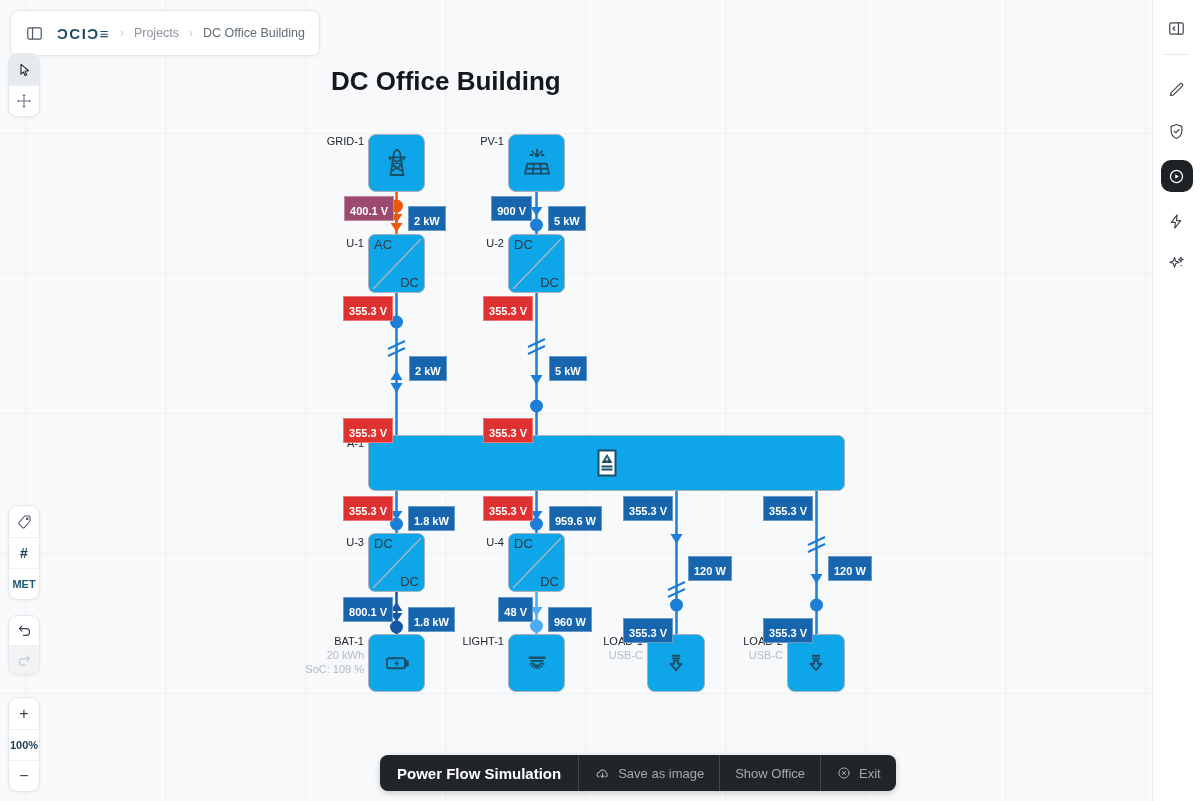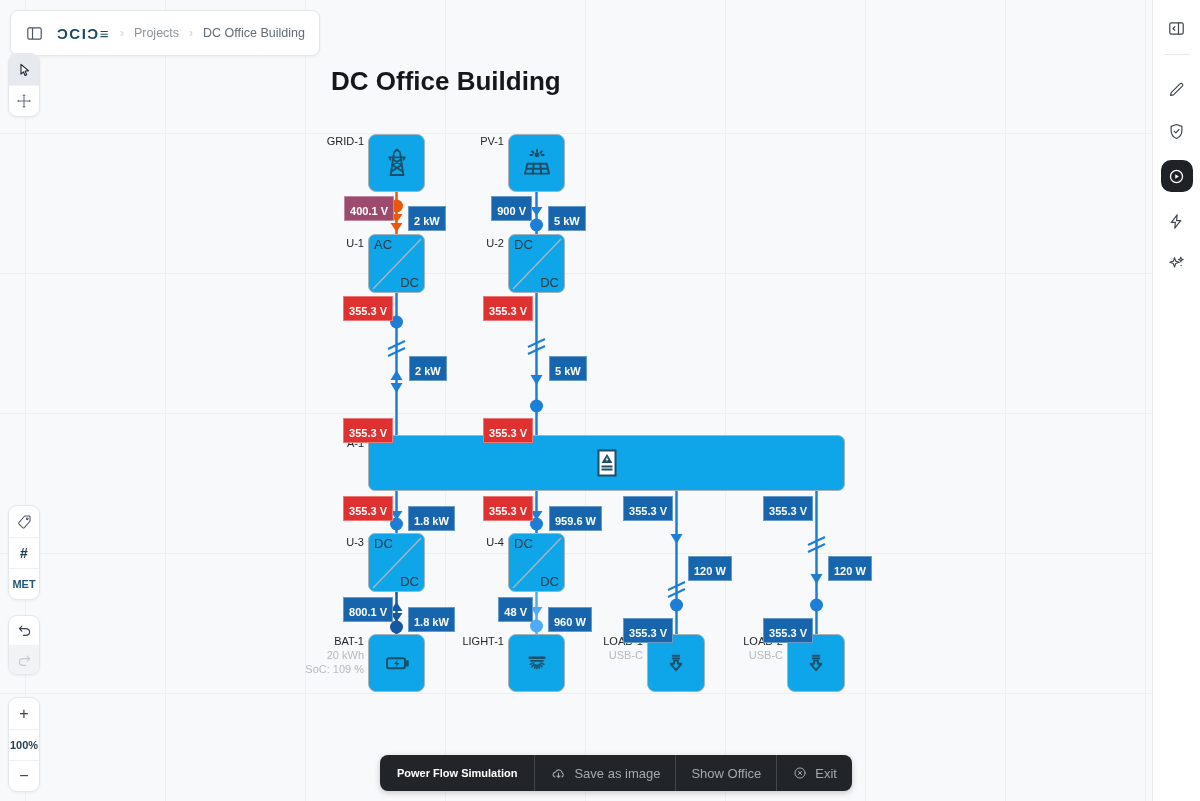--- a/index.html
+++ b/index.html
@@ -77,21 +77,21 @@
   .badge.blue { background:#1765ad; }
   .badge.purple { background:#9c4a6e; }
 
   
   .bbar {
     position:absolute; left:380px; top:755px; height:36px;
     background:#212529; border-radius:8px; display:flex; align-items:center;
     box-shadow:0 2px 6px rgba(0,0,0,.2);
   }
   .bseg { display:flex; align-items:center; gap:7px; padding:0 15px; font-size:13px; color:#a4a9ae; cursor:pointer; white-space:nowrap; }
-  .bseg.primary { color:#fff; font-weight:700; font-size:11px; padding:0 17px; cursor:default; }
+  .bseg.primary { color:#fff; font-weight:700; font-size:15px; padding:0 17px; cursor:default; }
   .bdiv { width:1px; align-self:stretch; background:#42474d; }
 
   .metlbl { font-size:11px; font-weight:700; color:#235a75; }
   .zoomlbl { font-size:11px; font-weight:700; color:#1d3d52; }
   .plusminus { font-size:16px; font-weight:500; color:#374151; }
 </style>
 </head>
 <body>
 
 <svg class="abs" width="1200" height="801" viewBox="0 0 1200 801" style="left:0;top:0;pointer-events:none">

